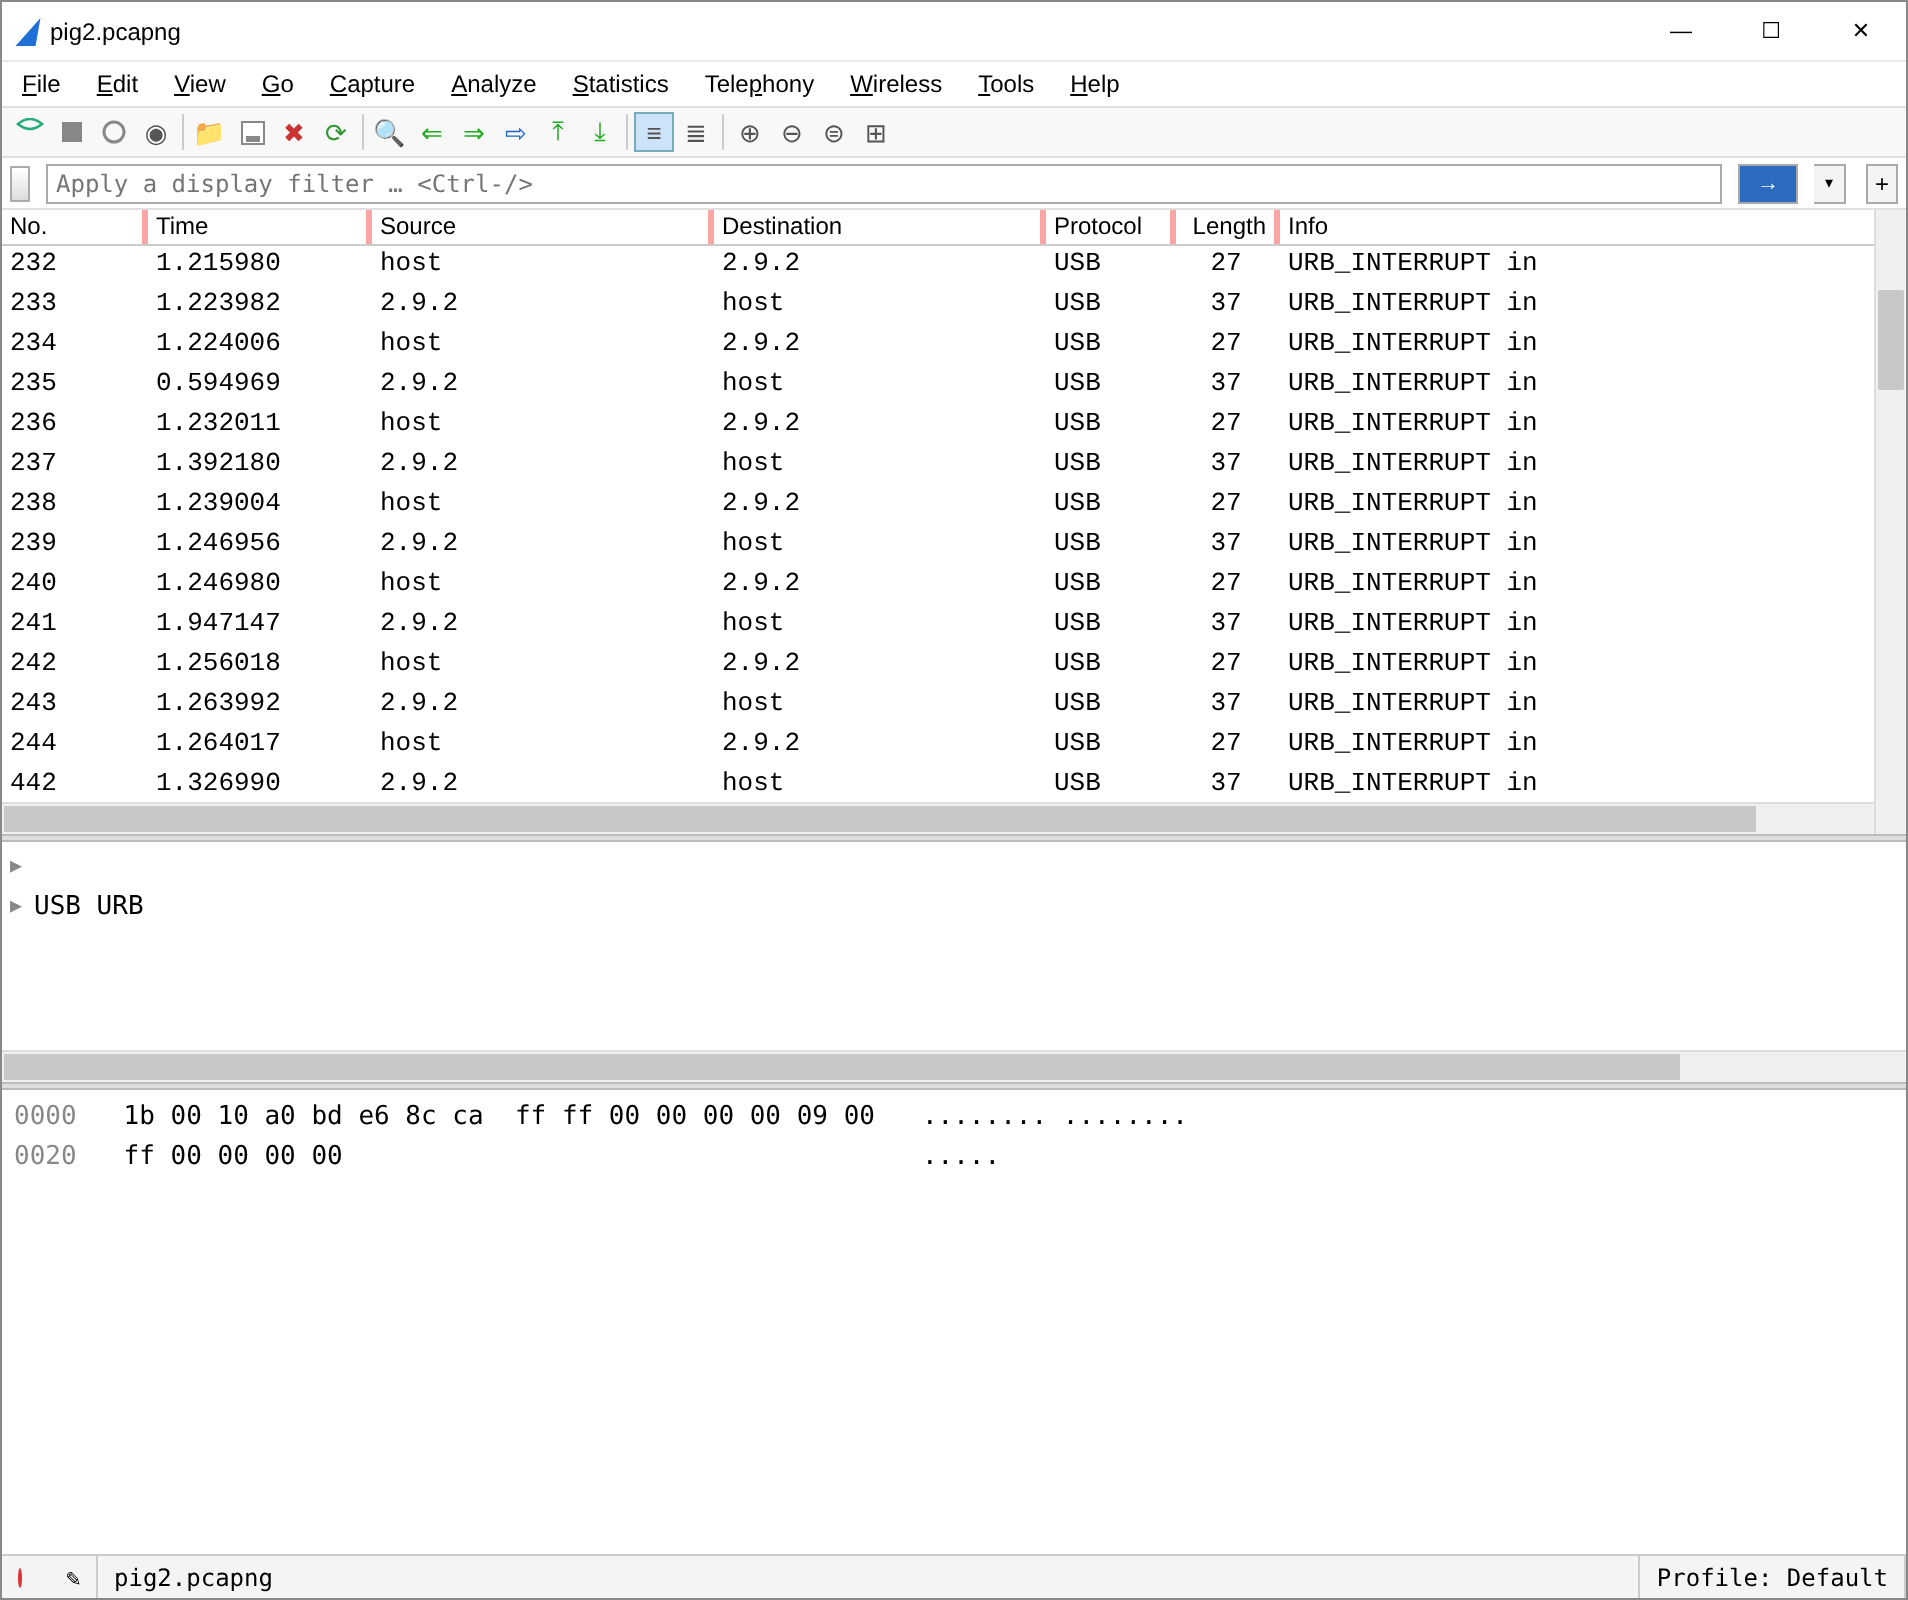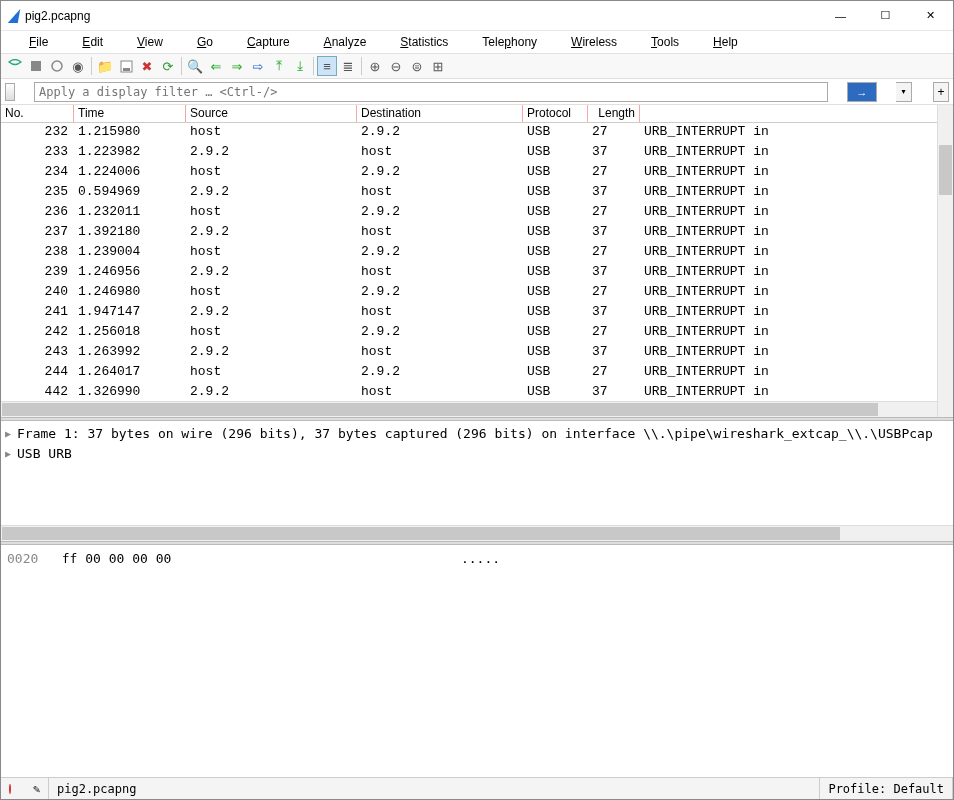--- a/index.html
+++ b/index.html
@@ -2,38 +2,38 @@
 <html><head>
 <meta charset="utf-8">
 <style>
 *{box-sizing:border-box;margin:0;padding:0}
 body{font-family:"Segoe UI",Tahoma,sans-serif;font-size:12px;background:#fff;width:954px;height:800px;overflow:hidden;border:1px solid #888;display:flex;flex-direction:column}
 .titlebar{height:30px;display:flex;align-items:center;padding:0 0 0 8px;background:#fff;border-bottom:1px solid #e8e8e8}
 .titlebar .fin{width:0;height:0;border-left:10px solid transparent;border-bottom:14px solid #1e6fd6;transform:skewX(-10deg);margin-right:6px}
 .titlebar .title{flex:1;font-size:12px}
 .winbtns{display:flex;height:100%}
 .winbtn{width:45px;display:flex;align-items:center;justify-content:center;font-family:Arial;font-size:11px}
-.menubar{height:22px;display:flex;align-items:center;padding:0 20px;gap:18px}
+.menubar{height:22px;display:flex;align-items:center;padding:0 2px;gap:2px}
 .menuitem{padding:2px 8px;font-size:12px}
 .menuitem u{text-decoration:underline}
 .toolbar{height:26px;display:flex;align-items:center;padding:2px 4px;gap:1px;border-top:1px solid #e0e0e0;border-bottom:1px solid #e0e0e0;background:#f8f8f8}
 .tbtn{width:20px;height:20px;display:flex;align-items:center;justify-content:center;font-size:13px;color:#555}
 .tbtn.folder{color:#d9a44a}
 .tbtn.x{color:#c33}
 .tbtn.reload{color:#393}
 .tsep{width:1px;height:18px;background:#ccc;margin:0 2px}
-.filterbar{height:26px;display:flex;align-items:center;padding:2px 4px;gap:19px;border-bottom:1px solid #e0e0e0}
+.filterbar{height:26px;display:flex;align-items:center;padding:2px 4px;gap:8px;border-bottom:1px solid #e0e0e0}
 .filterbox{width:10px;height:18px;border:1px solid #aaa;background:linear-gradient(#fff,#ddd)}
 .filterinput{flex:1;height:20px;border:1px solid #aaa;padding:0 4px;font-family:Consolas,monospace;font-size:12px;color:#999}
 .filterbtn{width:30px;height:20px;border:1px solid #aaa;background:#2c6bc0;color:#fff;display:flex;align-items:center;justify-content:center;font-size:11px}
 .dropbtn{width:16px;height:20px;border:1px solid #aaa;border-left:none;display:flex;align-items:center;justify-content:center;font-size:8px;background:#f4f4f4}
 .plusbtn{width:16px;height:20px;border:1px solid #aaa;margin-left:2px;display:flex;align-items:center;justify-content:center;background:#f4f4f4}
 .packetlist{flex:0 0 312px;overflow:hidden;position:relative;display:flex;flex-direction:column}
 .plheader{height:18px;display:flex;background:#fff;border-bottom:1px solid #ccc;font-size:12px}
-.plheader div{border-right:1px solid #fca5a5;padding:1px 4px;white-space:nowrap;overflow:hidden}
+.plheader div{border-right:3px solid #fca5a5;padding:1px 4px;white-space:nowrap;overflow:hidden}
 .c-no{width:73px;text-align:left}
 .c-time{width:112px}
 .c-src{width:171px}
 .c-dst{width:166px}
 .c-proto{width:65px}
 .c-len{width:52px;text-align:right}
 .c-info{flex:1}
 .plbody{flex:1;overflow-y:hidden;overflow-x:auto;font-family:Consolas,"Courier New",monospace;font-size:13px;position:relative}
 .plrow{height:20px;display:flex;white-space:nowrap}
 .plrow div{padding:1px 4px;overflow:hidden}
@@ -47,22 +47,22 @@
 .dtrow{display:flex;align-items:center;height:20px}
 .expander{width:12px;display:inline-block;color:#888;font-size:10px}
 .hexpane{flex:1;overflow:hidden;font-family:Consolas,monospace;font-size:13px;padding:4px 6px;background:#fff}
 .hexrow{white-space:pre;line-height:20px}
 .hexoff{color:#888}
 .statusbar{height:22px;display:flex;align-items:center;border-top:1px solid #ccc;background:#f4f4f4;font-family:Consolas,monospace;font-size:12px}
 .sbseg{padding:0 8px;border-right:1px solid #ccc;height:100%;display:flex;align-items:center;white-space:nowrap}
 .sbseg:first-child{border-right:none}
 .reddot{width:10px;height:10px;border-radius:50%;background:#d33;margin-right:6px}
 .sbseg.flex{flex:1}
-.c-no-r{width:73px;text-align:right;padding-right:6px!important}
-.c-len-r{width:52px;text-align:left;padding-right:6px!important}
+.c-no-r{width:73px;padding-right:6px!important}
+.c-len-r{width:52px;text-align:center;padding-right:6px!important}
 svg{display:block}
 </style>
 </head>
 <body>
 
 <div class="titlebar">
   <span class="fin"></span>
   <span class="title">pig2.pcapng</span>
   <div class="winbtns">
     <div class="winbtn">—</div>
@@ -138,20 +138,21 @@
 </div>
 
 <div class="packetlist">
   <div class="plheader">
     <div class="c-no">No.</div>
     <div class="c-time">Time</div>
     <div class="c-src">Source</div>
     <div class="c-dst">Destination</div>
     <div class="c-proto">Protocol</div>
     <div class="c-len">Length</div>
+    <div class="c-info">Info</div>
   </div>
   <div class="plbody" id="plbody">
       <div class="plrow">
         <div class="c-no-r">232</div>
         <div class="c-time">1.215980</div>
         <div class="c-src">host</div>
         <div class="c-dst">2.9.2</div>
         <div class="c-proto">USB</div>
         <div class="c-len-r">27</div>
         <div class="c-info">URB_INTERRUPT in</div>
@@ -281,38 +282,38 @@
       <div class="vthumb" style="top:40px;height:50px"></div>
     </div>
 </div>
 
 <div class="splitter"></div>
 
 <div class="details">
   <div class="dtbody">
     <div class="dtrow">
         <span class="expander">▶</span>
-        <span>Frame 1: 37 bytes on wire (296 bits), 37 bytes captured (296 bits) on interface \\.\pipe\wireshark_extcap_\\.\USBPcap</span>
       </div>
     <div class="dtrow">
         <span class="expander">▶</span>
         <span>USB URB</span>
       </div>
     <div class="dtrow">
         <span class="expander">&nbsp;</span>
       </div>
   </div>
   <div class="hscroll">
       <div class="hthumb" style="left:1px;width:88%"></div>
     </div>
 </div>
 
 <div class="splitter"></div>
 
 <div class="hexpane" id="hexpane">
+    <div class="hexrow"><span class="hexoff">0000</span>   1b 00 10 a0 bd e6 8c ca  ff ff 00 00 00 00 09 00   ........ ........</div>
     <div class="hexrow"><span class="hexoff">0020</span>   ff 00 00 00 00                                     .....</div>
   </div>
 
 <div class="statusbar">
   <div class="sbseg" style="width:24px">
       <span class="reddot"></span>
     </div>
   <div class="sbseg" style="width:24px">✎</div>
   <div class="sbseg flex">pig2.pcapng</div>
   <div class="sbseg">Profile: Default</div>

